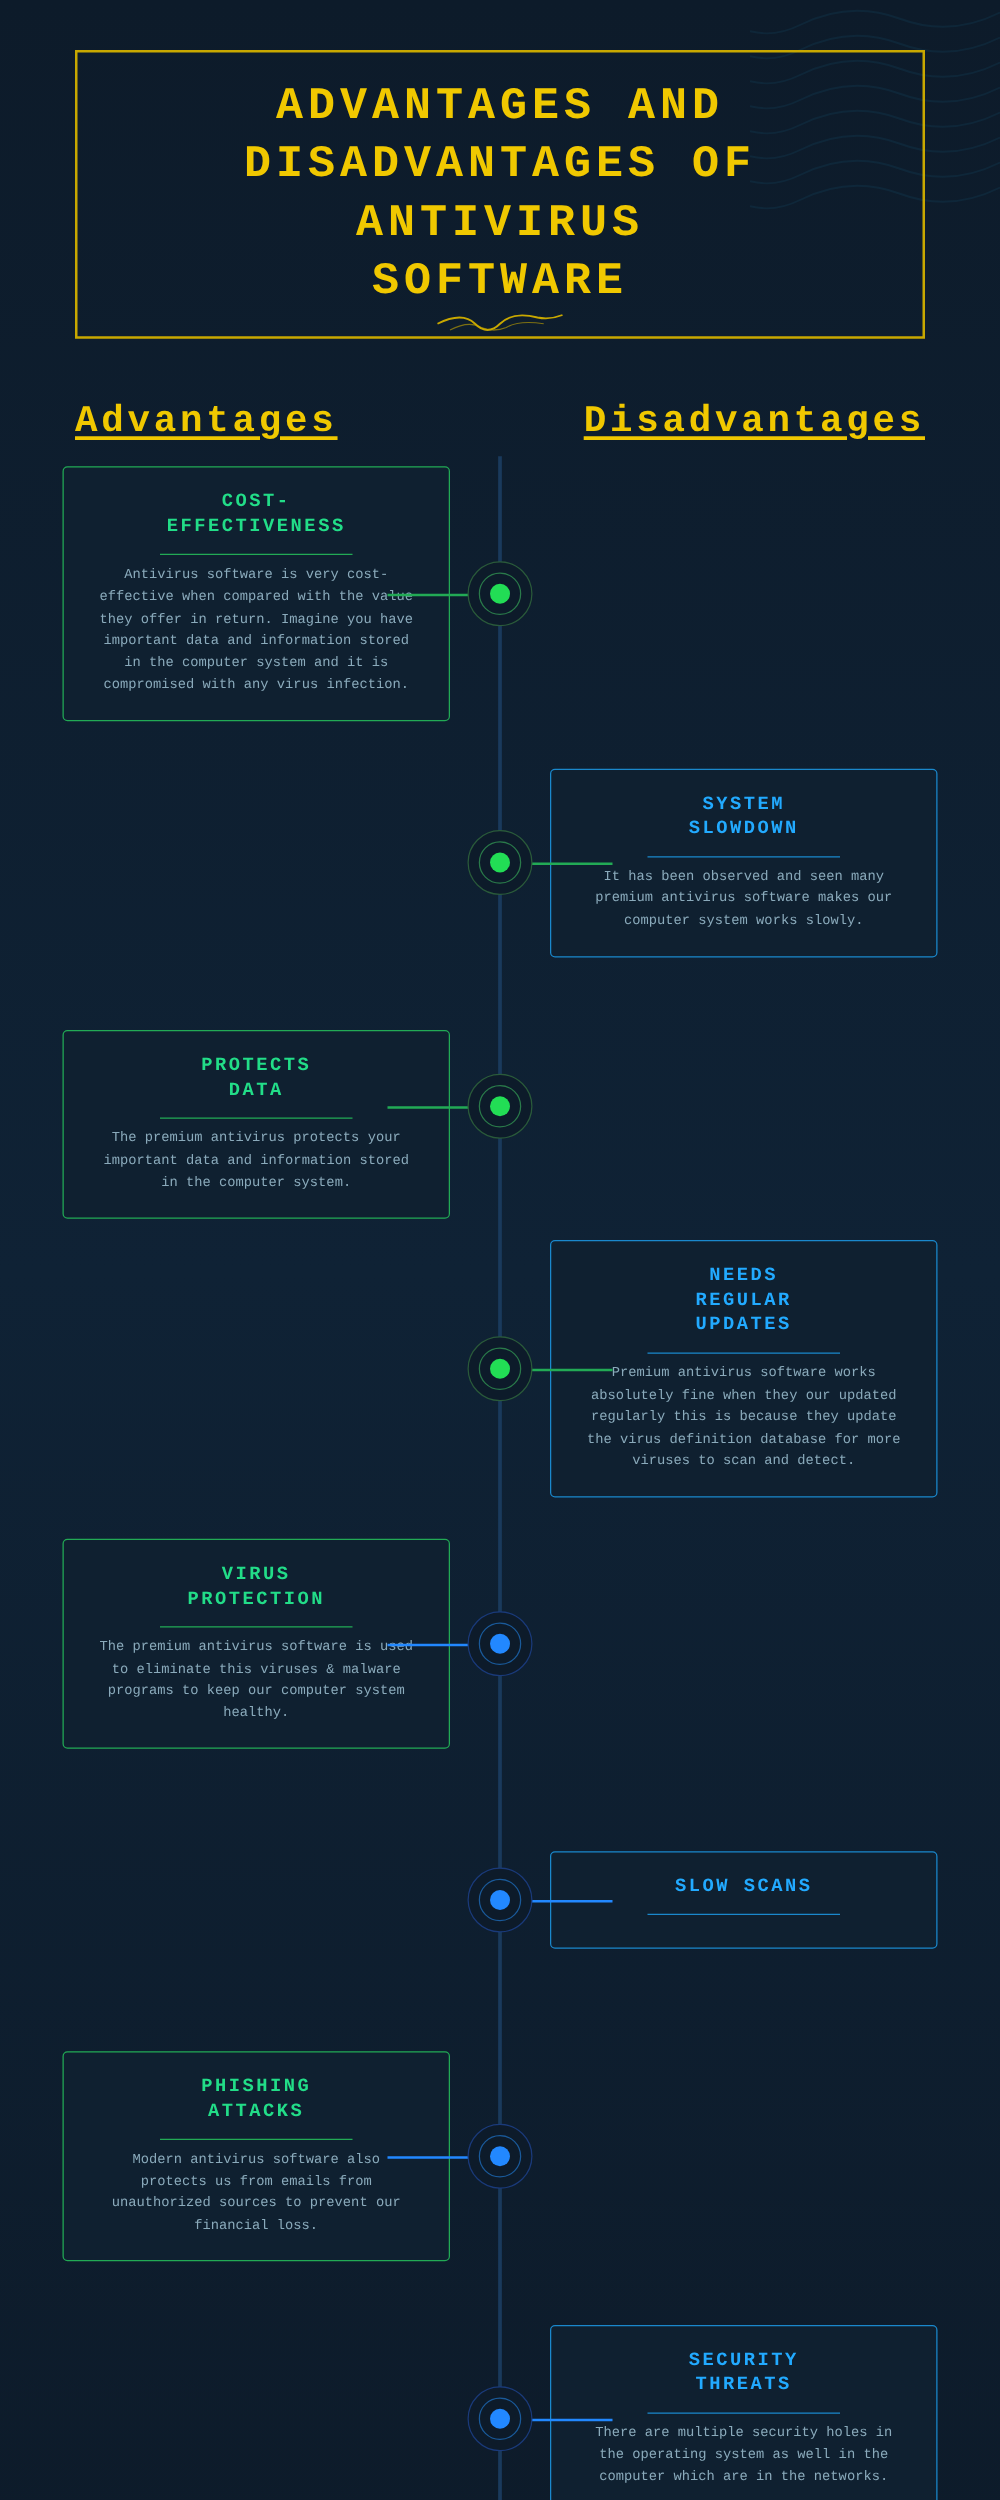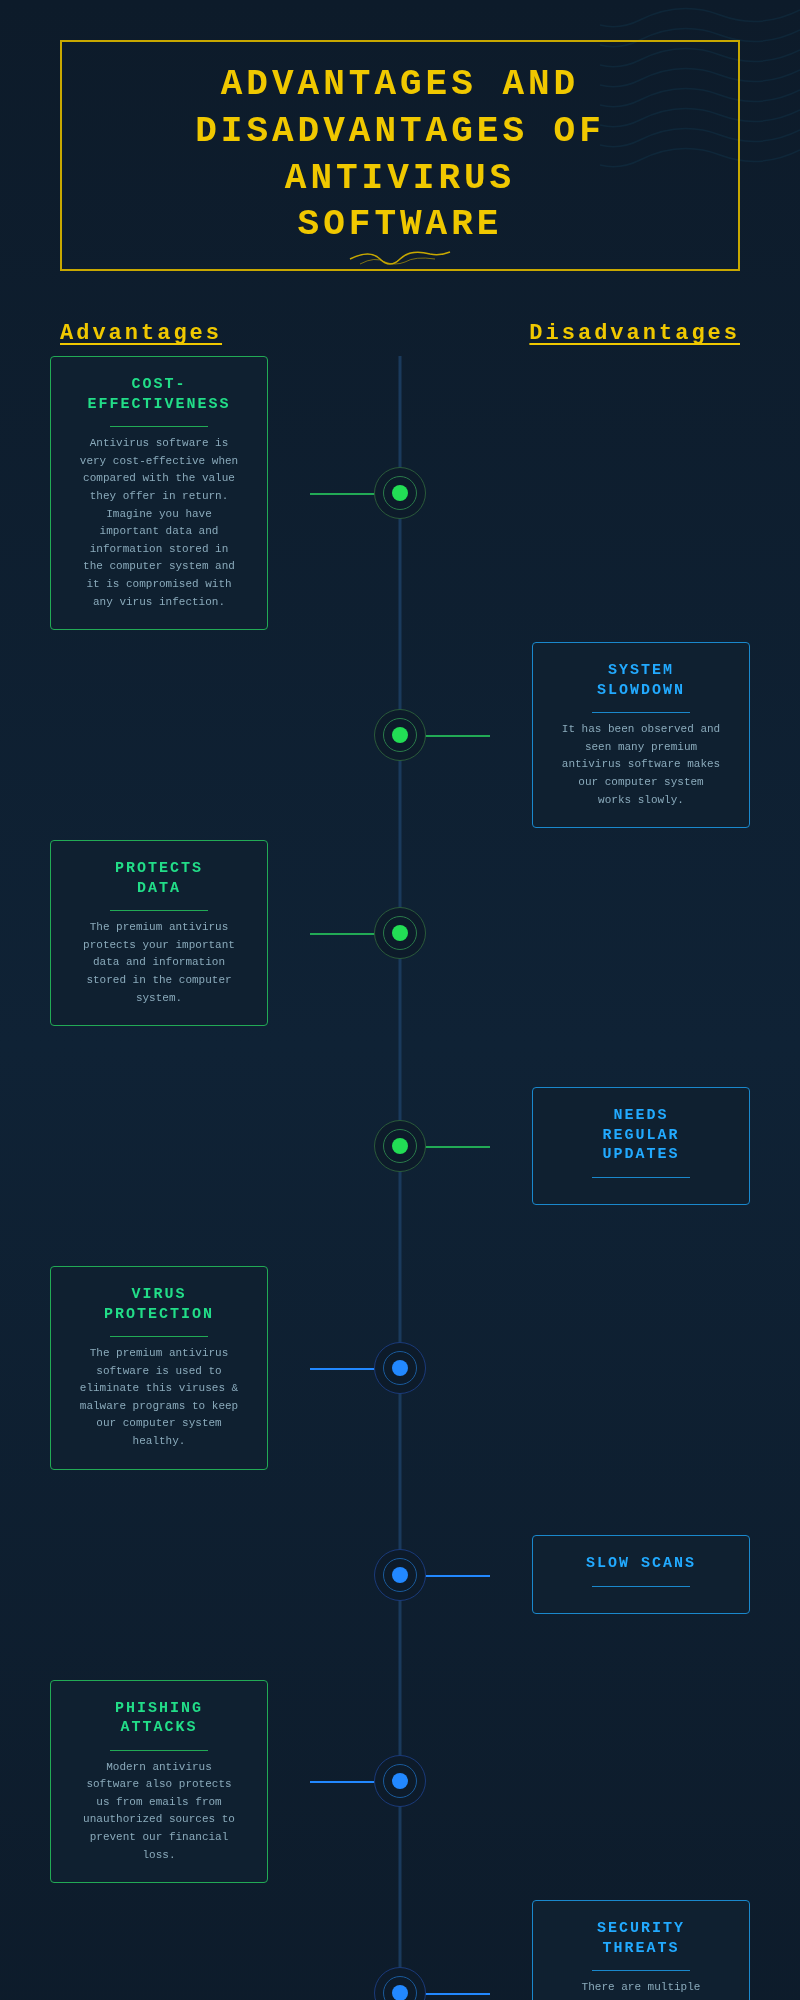--- a/index.html
+++ b/index.html
@@ -43,21 +43,21 @@
     }
 
     
     .section-labels {
       display: flex;
       justify-content: space-between;
       padding: 20px 60px 10px;
     }
 
     .section-label {
-      font-size: 22px;
+      font-size: 30px;
       font-weight: 700;
       color: #f0c800;
       letter-spacing: 3px;
       font-family: 'Courier New', monospace;
       text-decoration: underline;
       text-underline-offset: 4px;
     }
 
     
     .timeline {
@@ -90,21 +90,21 @@
 
     .timeline-item.right-main {
       justify-content: flex-end;
     }
 
     .tl-card {
       border: 1.5px solid #22aa55;
       background: #0f2030;
       border-radius: 4px;
       padding: 18px 26px;
-      width: 218px;
+      width: 310px;
       position: relative;
     }
 
     .tl-card.right-side {
       border-color: #1a88cc;
     }
 
     .tl-title {
       font-size: 15px;
       font-weight: 900;
@@ -298,20 +298,21 @@
             <div class="tl-node-inner"></div>
           </div>
         </div>
       </div>
       <div style="position:absolute;left:50%;top:50%;height:2px;width:90px;background:#22aa55;z-index:2;">
         <div style="position:absolute;left:0;top:-4px;width:9px;height:9px;border-radius:50%;background:#22aa55;"></div>
       </div>
       <div class="tl-card right-side" style="margin-right:10px;">
         <div class="tl-title blue">NEEDS<br>REGULAR<br>UPDATES</div>
         <div class="tl-divider blue-d"></div>
+        <div class="tl-text">Premium antivirus software works absolutely fine when they our updated regularly this is because they update the virus definition database for more viruses to scan and detect.</div>
       </div>
     </div>
 
     <div class="timeline-item left-main" style="min-height:200px;margin-bottom:10px;align-items:center;">
       <div class="tl-card" style="margin-left:10px;">
         <div class="tl-title green">VIRUS<br>PROTECTION</div>
         <div class="tl-divider"></div>
         <div class="tl-text">The premium antivirus software is used to eliminate this viruses &amp; malware programs to keep our computer system healthy.</div>
       </div>
       <div style="position:absolute;left:calc(50% - 90px);top:50%;height:2px;width:90px;background:#2288ff;z-index:2;">

